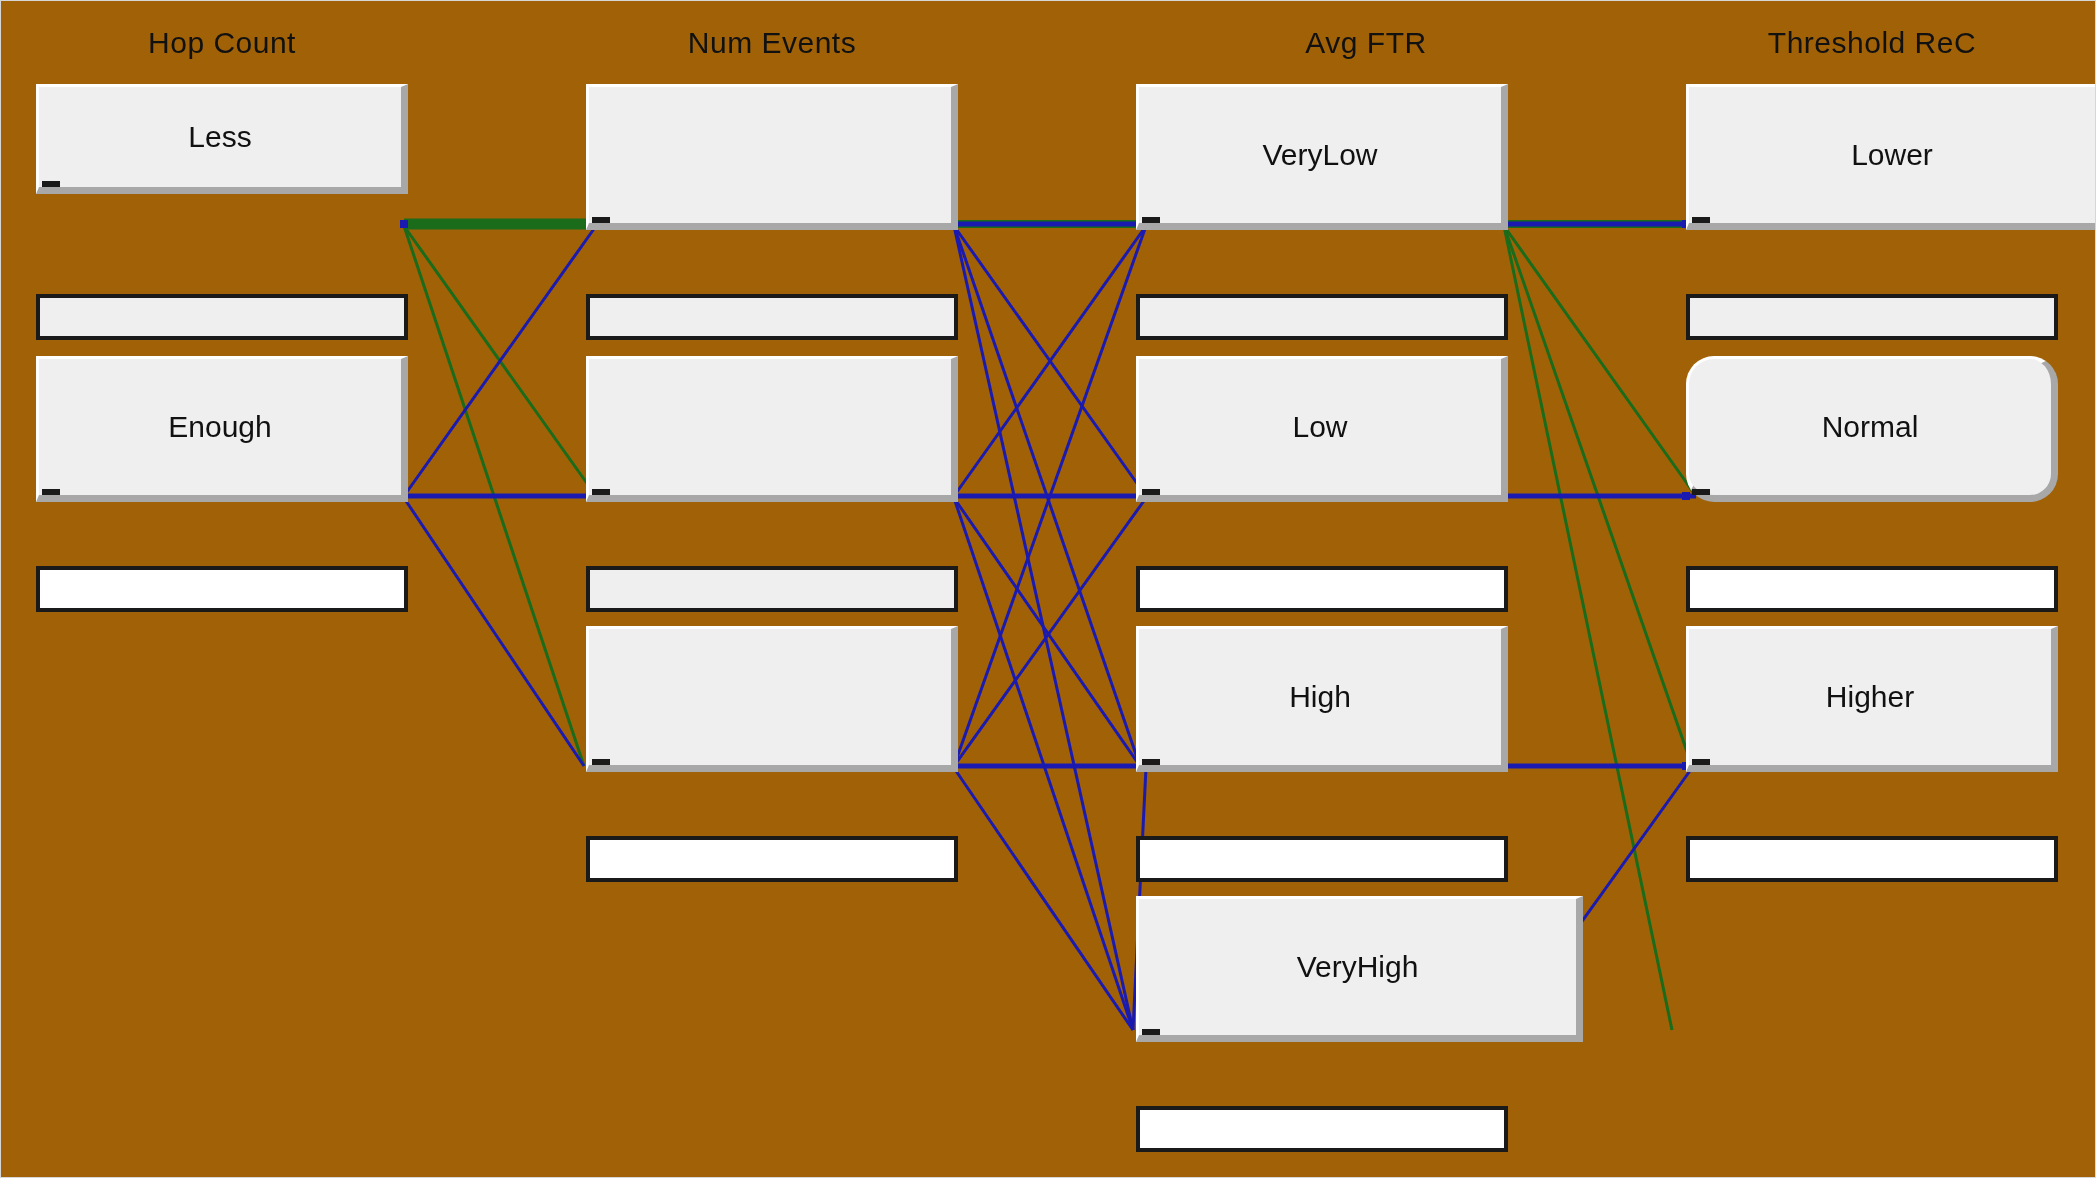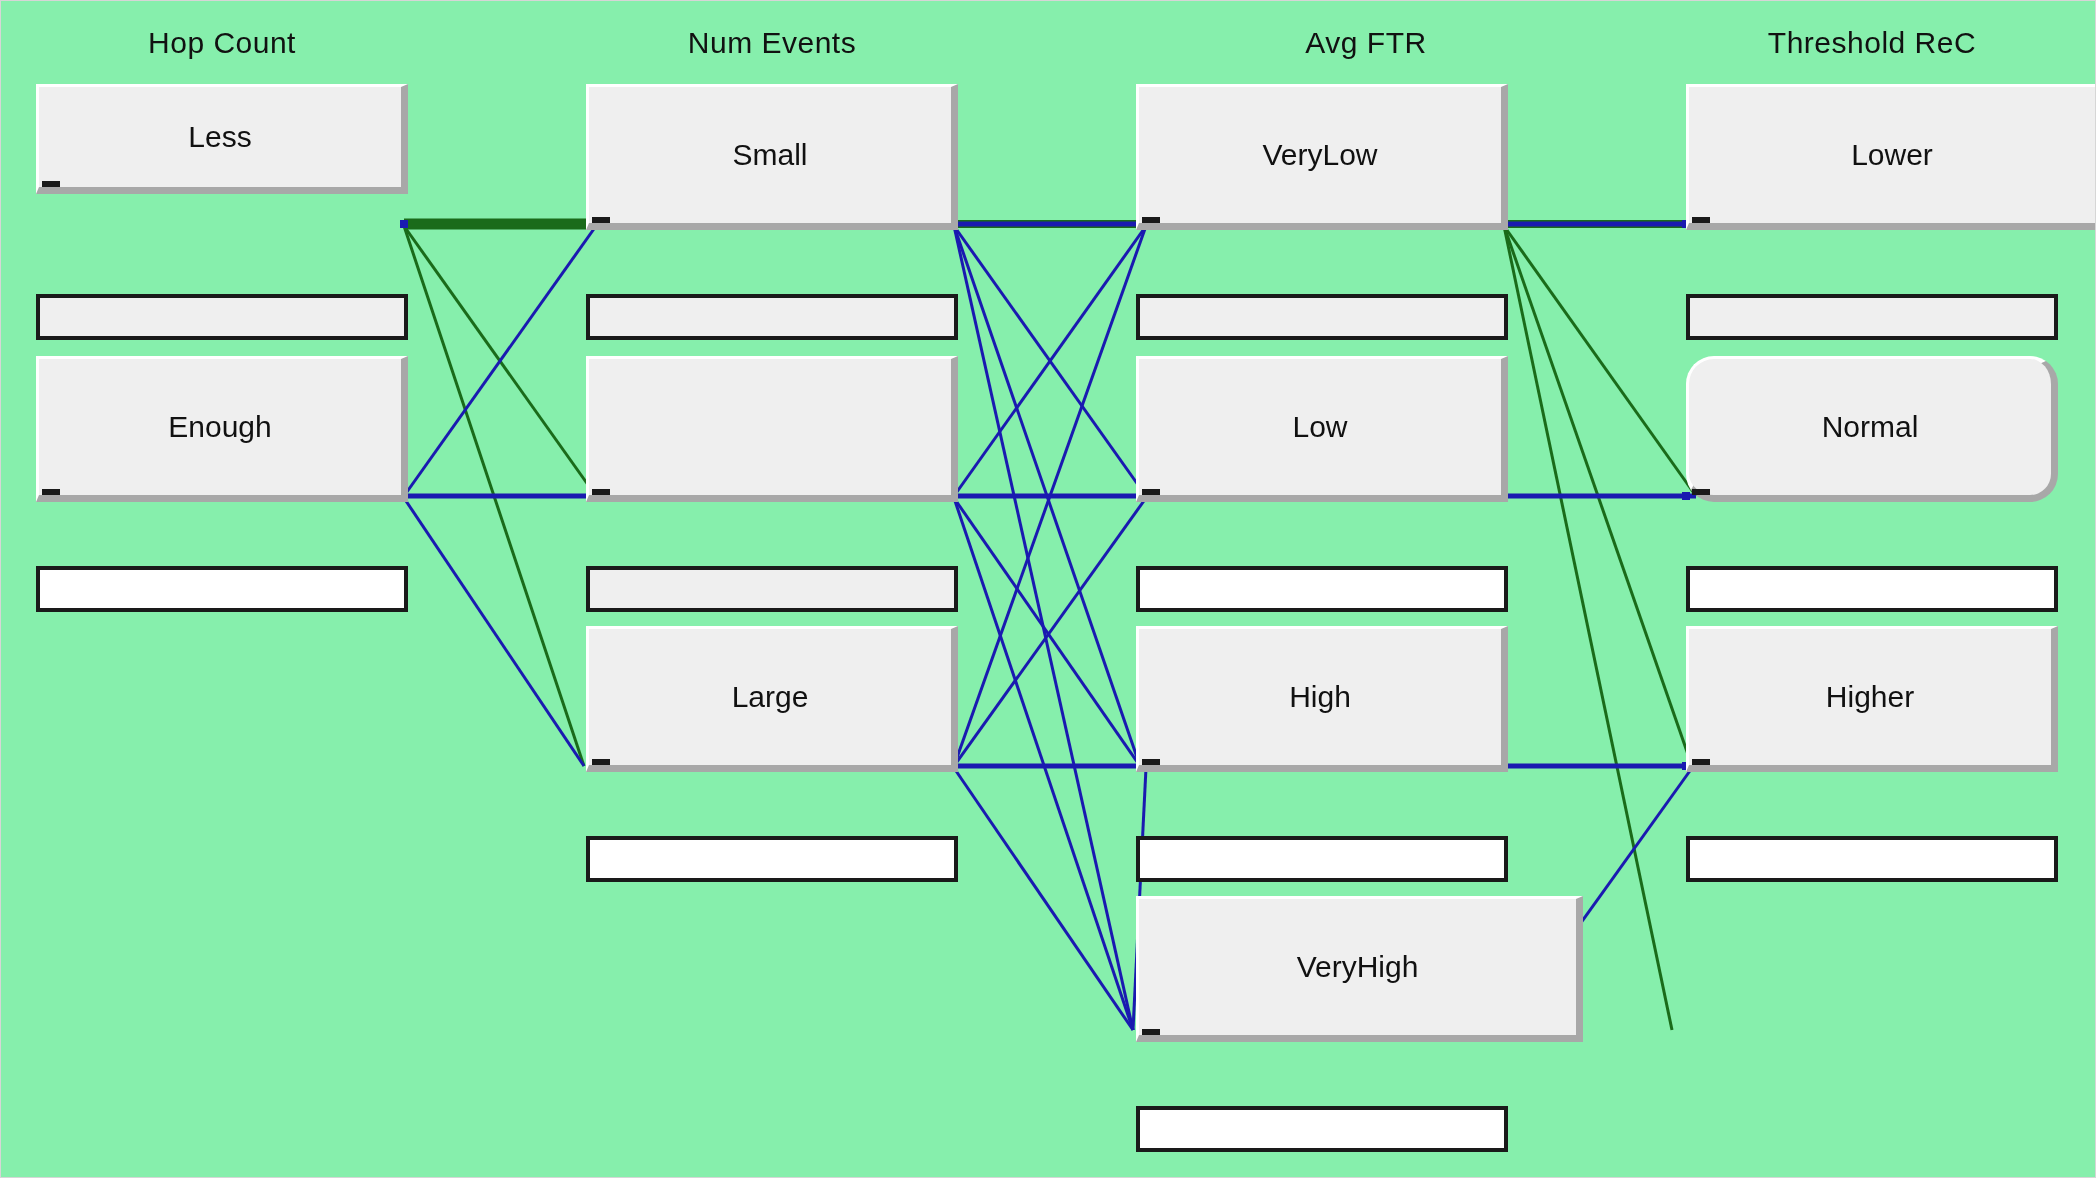--- a/index.html
+++ b/index.html
@@ -6,21 +6,21 @@
   html,body{margin:0;padding:0;}
   body{
     width:2096px;height:1178px;
     background:#ffffff;
     font-family:"Liberation Sans", sans-serif;
     overflow:hidden;
   }
   #stage{
     position:relative;
     width:2096px;height:1178px;
-    background:#86efac;
+    background:#a16207;
     box-sizing:border-box;
   }
   
   #stage::after{
     content:"";
     position:absolute;left:0;top:0;right:0;bottom:0;
     border:1px solid #d6d6d6;
     pointer-events:none;
   }
 
@@ -131,30 +131,28 @@
         <div class="mf-tick"></div>
       </div>
       <div class="mf-input" style="left: 36px; top: 294px; width: 372px; height: 46px; background: rgb(239, 239, 239);"></div>
       <div class="mf-panel" style="left: 36px; top: 356px; width: 372px; height: 146px;">
         <div class="mf-label">Enough</div>
         <div class="mf-tick"></div>
       </div>
       <div class="mf-input" style="left: 36px; top: 566px; width: 372px; height: 46px; background: rgb(255, 255, 255);"></div>
       <div class="col-title" style="left: 586px; top: 26px; width: 372px;">Num  Events</div>
       <div class="mf-panel" style="left: 586px; top: 84px; width: 372px; height: 146px;">
-        <div class="mf-label">Small</div>
         <div class="mf-tick"></div>
       </div>
       <div class="mf-input" style="left: 586px; top: 294px; width: 372px; height: 46px; background: rgb(239, 239, 239);"></div>
       <div class="mf-panel" style="left: 586px; top: 356px; width: 372px; height: 146px;">
         <div class="mf-tick"></div>
       </div>
       <div class="mf-input" style="left: 586px; top: 566px; width: 372px; height: 46px; background: rgb(239, 239, 239);"></div>
       <div class="mf-panel" style="left: 586px; top: 626px; width: 372px; height: 146px;">
-        <div class="mf-label">Large</div>
         <div class="mf-tick"></div>
       </div>
       <div class="mf-input" style="left: 586px; top: 836px; width: 372px; height: 46px; background: rgb(255, 255, 255);"></div>
       <div class="col-title" style="left: 1180px; top: 26px; width: 372px;">Avg  FTR</div>
       <div class="mf-panel" style="left: 1136px; top: 84px; width: 372px; height: 146px;">
         <div class="mf-label">VeryLow</div>
         <div class="mf-tick"></div>
       </div>
       <div class="mf-input" style="left: 1136px; top: 294px; width: 372px; height: 46px; background: rgb(239, 239, 239);"></div>
       <div class="mf-panel" style="left: 1136px; top: 356px; width: 372px; height: 146px;">

